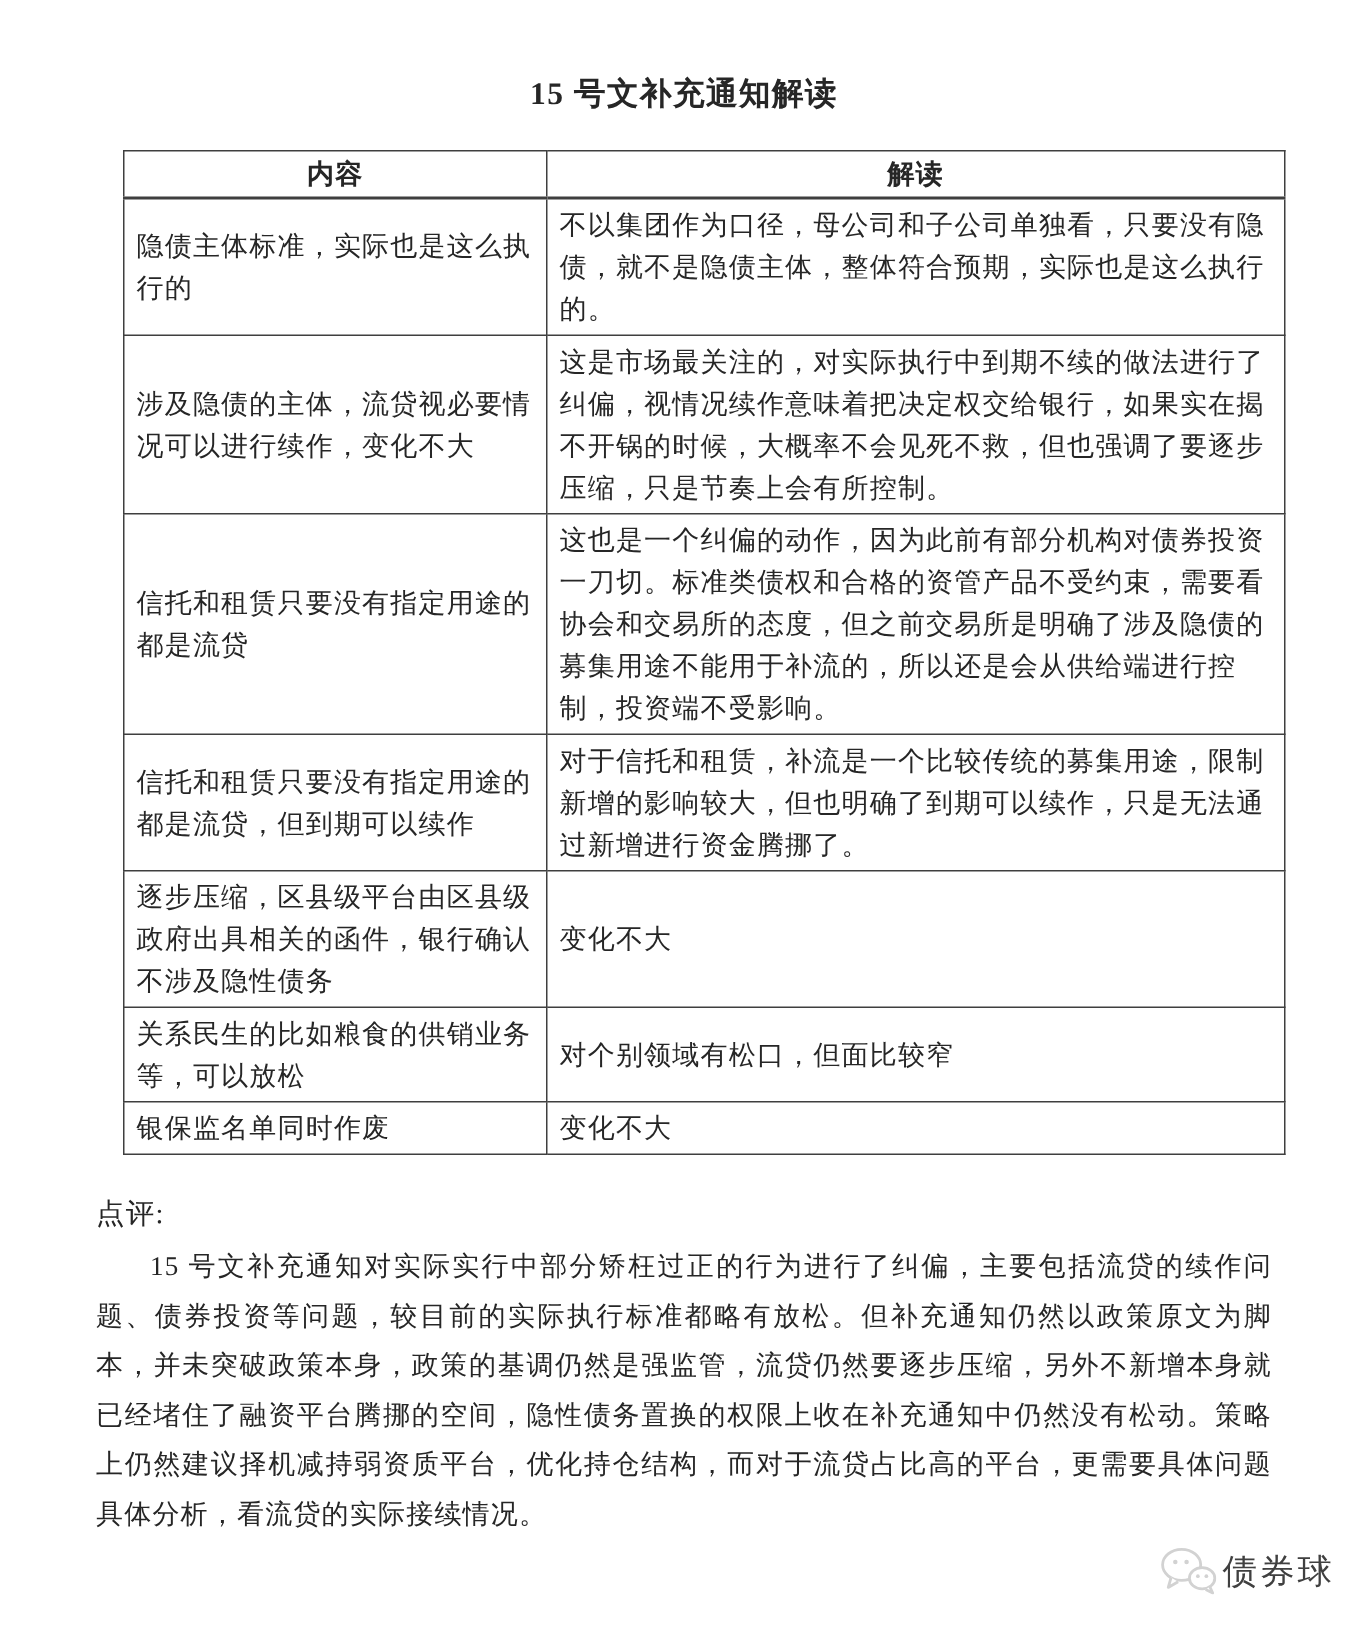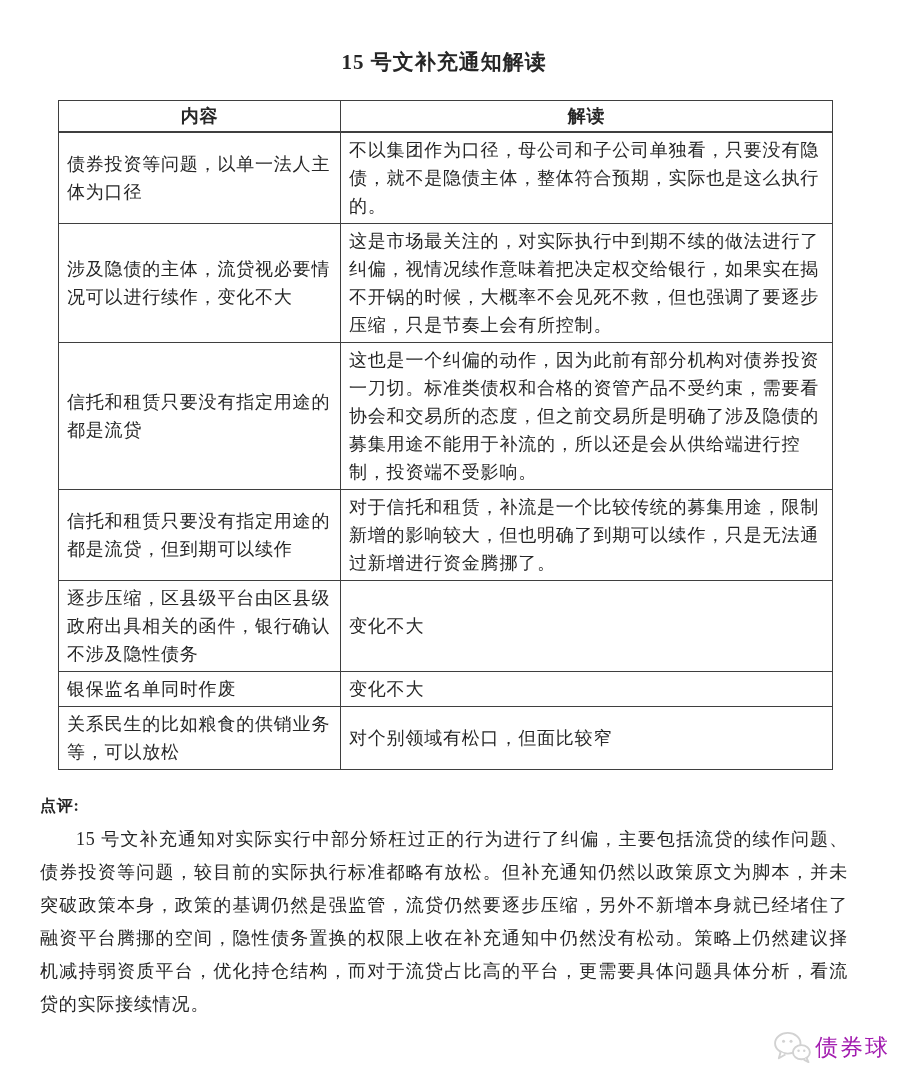--- a/index.html
+++ b/index.html
@@ -13,21 +13,21 @@
     position: relative;
     overflow: hidden;
     font-family: "Liberation Serif", "DejaVu Serif", serif;
     color: #262626;
   }
   .page {
     position: relative;
     width: 900px;
     height: 1083px;
     box-sizing: border-box;
-    padding: 48px 52px 20px 40px;
+    padding: 48px 52px 20px 64px;
   }
   .doc-title {
     text-align: center;
     font-size: 21px;
     font-weight: bold;
     letter-spacing: 1px;
     margin: 0;
   }
   .intro {
     margin: 32px 0 0 0;
@@ -59,40 +59,40 @@
     font-weight: bold;
     height: 26px;
     padding: 1px 8px;
     border-bottom-width: 2px;
   }
   table.doc-table {
     border: 1.5px solid #3f3f3f;
   }
   .comment-label {
     margin: 26px 0 0 0;
-    font-size: 16px;
-    font-weight: bold;
+    font-size: 19px;
+    font-weight: normal;
     letter-spacing: 0.8px;
   }
   .comment-body {
     margin: 6px 0 0 0;
     font-size: 18px;
     letter-spacing: 0.8px;
     line-height: 33px;
     text-align: justify;
     text-indent: 2em;
   }
   .watermark {
     position: absolute;
     right: 10px;
     bottom: 20px;
     display: flex;
     align-items: flex-end;
     gap: 4px;
-    color: #a21caf;
+    color: #404040;
     font-size: 23px;
     letter-spacing: 2px;
     user-select: none;
   }
   .watermark svg {
     display: block;
   }
 </style>
 </head>
 <body>
@@ -108,46 +108,46 @@
       <col style="width:492px">
     </colgroup>
     <thead>
       <tr>
         <th>内容</th>
         <th>解读</th>
       </tr>
     </thead>
     <tbody>
       <tr>
-        <td>债券投资等问题，以单一法人主体为口径</td>
+        <td>隐债主体标准，实际也是这么执行的</td>
         <td>不以集团作为口径，母公司和子公司单独看，只要没有隐债，就不是隐债主体，整体符合预期，实际也是这么执行的。</td>
       </tr>
       <tr>
         <td>涉及隐债的主体，流贷视必要情况可以进行续作，变化不大</td>
         <td>这是市场最关注的，对实际执行中到期不续的做法进行了纠偏，视情况续作意味着把决定权交给银行，如果实在揭不开锅的时候，大概率不会见死不救，但也强调了要逐步压缩，只是节奏上会有所控制。</td>
       </tr>
       <tr>
         <td>信托和租赁只要没有指定用途的都是流贷</td>
         <td>这也是一个纠偏的动作，因为此前有部分机构对债券投资一刀切。标准类债权和合格的资管产品不受约束，需要看协会和交易所的态度，但之前交易所是明确了涉及隐债的募集用途不能用于补流的，所以还是会从供给端进行控制，投资端不受影响。</td>
       </tr>
       <tr>
         <td>信托和租赁只要没有指定用途的都是流贷，但到期可以续作</td>
         <td>对于信托和租赁，补流是一个比较传统的募集用途，限制新增的影响较大，但也明确了到期可以续作，只是无法通过新增进行资金腾挪了。</td>
       </tr>
       <tr>
         <td>逐步压缩，区县级平台由区县级政府出具相关的函件，银行确认不涉及隐性债务</td>
         <td>变化不大</td>
       </tr>
       <tr>
+        <td>关系民生的比如粮食的供销业务等，可以放松</td>
+        <td>对个别领域有松口，但面比较窄</td>
+      </tr>
+      <tr>
         <td>银保监名单同时作废</td>
         <td>变化不大</td>
-      </tr>
-      <tr>
-        <td>关系民生的比如粮食的供销业务等，可以放松</td>
-        <td>对个别领域有松口，但面比较窄</td>
       </tr>
     </tbody>
   </table>
 
   <p class="comment-label">点评:</p>
 
   <p class="comment-body">15 号文补充通知对实际实行中部分矫枉过正的行为进行了纠偏，主要包括流贷的续作问题、债券投资等问题，较目前的实际执行标准都略有放松。但补充通知仍然以政策原文为脚本，并未突破政策本身，政策的基调仍然是强监管，流贷仍然要逐步压缩，另外不新增本身就已经堵住了融资平台腾挪的空间，隐性债务置换的权限上收在补充通知中仍然没有松动。策略上仍然建议择机减持弱资质平台，优化持仓结构，而对于流贷占比高的平台，更需要具体问题具体分析，看流贷的实际接续情况。</p>
 
   <div class="watermark">
     <span>

